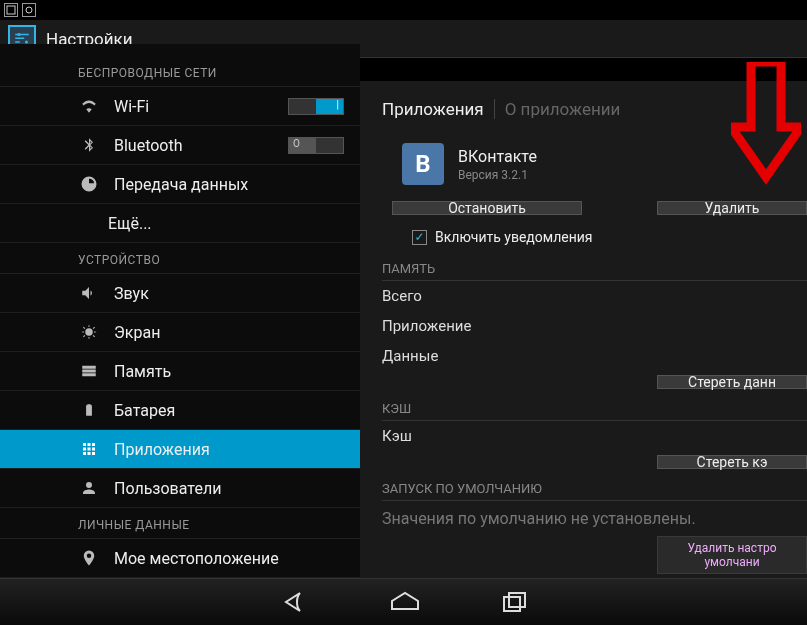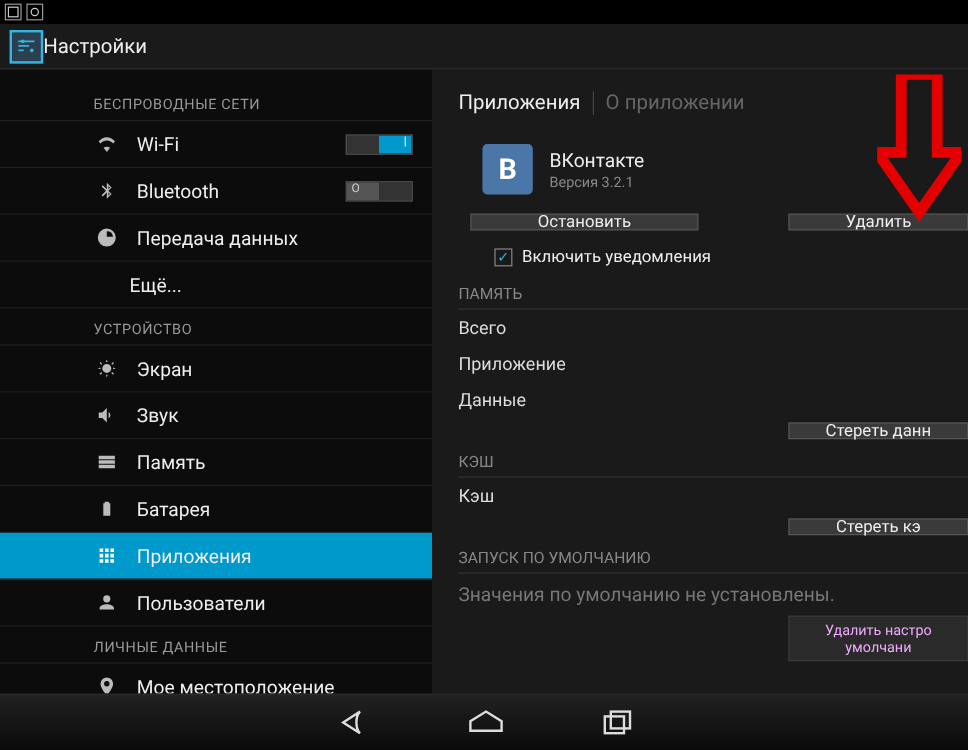--- a/index.html
+++ b/index.html
@@ -3,26 +3,26 @@
 <meta charset="utf-8">
 <style>
 * { margin:0; padding:0; box-sizing:border-box; }
 body { width:807px; height:625px; background:#000; font-family:Roboto,"Segoe UI",Arial,sans-serif; color:#fff; overflow:hidden; position:relative; }
 
 
 .status-bar { height:20px; background:#000; display:flex; align-items:center; padding:0 4px; gap:4px; }
 .status-bar .sq { width:14px; height:14px; border:1px solid #999; display:flex; align-items:center; justify-content:center; }
 
 
-.title-bar { height:38px; background:#1a1a1a; display:flex; align-items:center; padding:0 8px; border-bottom:1px solid #333; }
+.title-bar { height:38px; background:#1a1a1a; display:flex; align-items:center; padding:0 8px; gap:10px; border-bottom:1px solid #333; }
 .settings-icon-box { width:28px; height:28px; background:#2a4050; border:2px solid #33b5e5; display:flex; align-items:center; justify-content:center; }
 .title-text { font-size:17px; color:#eee; }
 
 
-.main { display:flex; height:520px; }
+.main { display:flex; height:520px;align-items:flex-end; }
 .sidebar { width:360px; background:#0c0c0c; overflow:hidden; padding-top:12px; }
 .detail { flex:1; background:#1a1a1a; padding:18px 0 0 22px; position:relative; overflow:hidden; }
 
 
 .cat-header { font-size:12px; color:#999; letter-spacing:0.5px; padding:10px 0 6px 78px; border-bottom:1px solid #222; text-transform:uppercase; }
 .sb-item { display:flex; align-items:center; height:39px; padding-left:78px; padding-right:16px; border-bottom:1px solid #1e1e1e; gap:14px; position:relative; }
 .sb-item.indent { padding-left:108px; }
 .sb-item.selected { background:#0099cc; }
 .sb-icon { width:22px; display:flex; justify-content:center; align-items:center; color:#bbb; flex-shrink:0; }
 .sb-item.selected .sb-icon { color:#fff; }
@@ -129,33 +129,33 @@
 
     <div class="sb-item indent">
       <span class="sb-label">Ещё...</span>
     </div>
 
     <div class="cat-header">УСТРОЙСТВО</div>
 
     <div class="sb-item">
       <span class="sb-icon">
         <svg width="18" height="18" viewBox="0 0 24 24">
+            <path fill="currentColor" d="M3 9v6h4l5 5V4L7 9H3zm13 3a4 4 0 0 0-2-3.5v7A4 4 0 0 0 16 12z"></path>
+          </svg>
+      </span>
+      <span class="sb-label">Звук</span>
+    </div>
+
+    <div class="sb-item">
+      <span class="sb-icon">
+        <svg width="18" height="18" viewBox="0 0 24 24">
             <path fill="currentColor" d="M12 7a5 5 0 1 0 0 10 5 5 0 0 0 0-10zm0-5l1 3h-2l1-3zm0 20l-1-3h2l-1 3zM2 12l3-1v2l-3-1zm20 0l-3 1v-2l3 1zM5 5l2 2-1 1-2-2 1-1zm14 14l-2-2 1-1 2 2-1 1zM5 19l-1-1 2-2 1 1-2 2zm14-14l1 1-2 2-1-1 2-2z"></path>
           </svg>
       </span>
       <span class="sb-label">Экран</span>
-    </div>
-
-    <div class="sb-item">
-      <span class="sb-icon">
-        <svg width="18" height="18" viewBox="0 0 24 24">
-            <path fill="currentColor" d="M3 9v6h4l5 5V4L7 9H3zm13 3a4 4 0 0 0-2-3.5v7A4 4 0 0 0 16 12z"></path>
-          </svg>
-      </span>
-      <span class="sb-label">Звук</span>
     </div>
 
     <div class="sb-item">
       <span class="sb-icon">
         <svg width="18" height="18" viewBox="0 0 24 24">
             <path fill="currentColor" d="M3 5h18v4H3V5zm0 5h18v4H3v-4zm0 5h18v4H3v-4z"></path>
           </svg>
       </span>
       <span class="sb-label">Память</span>
     </div>

